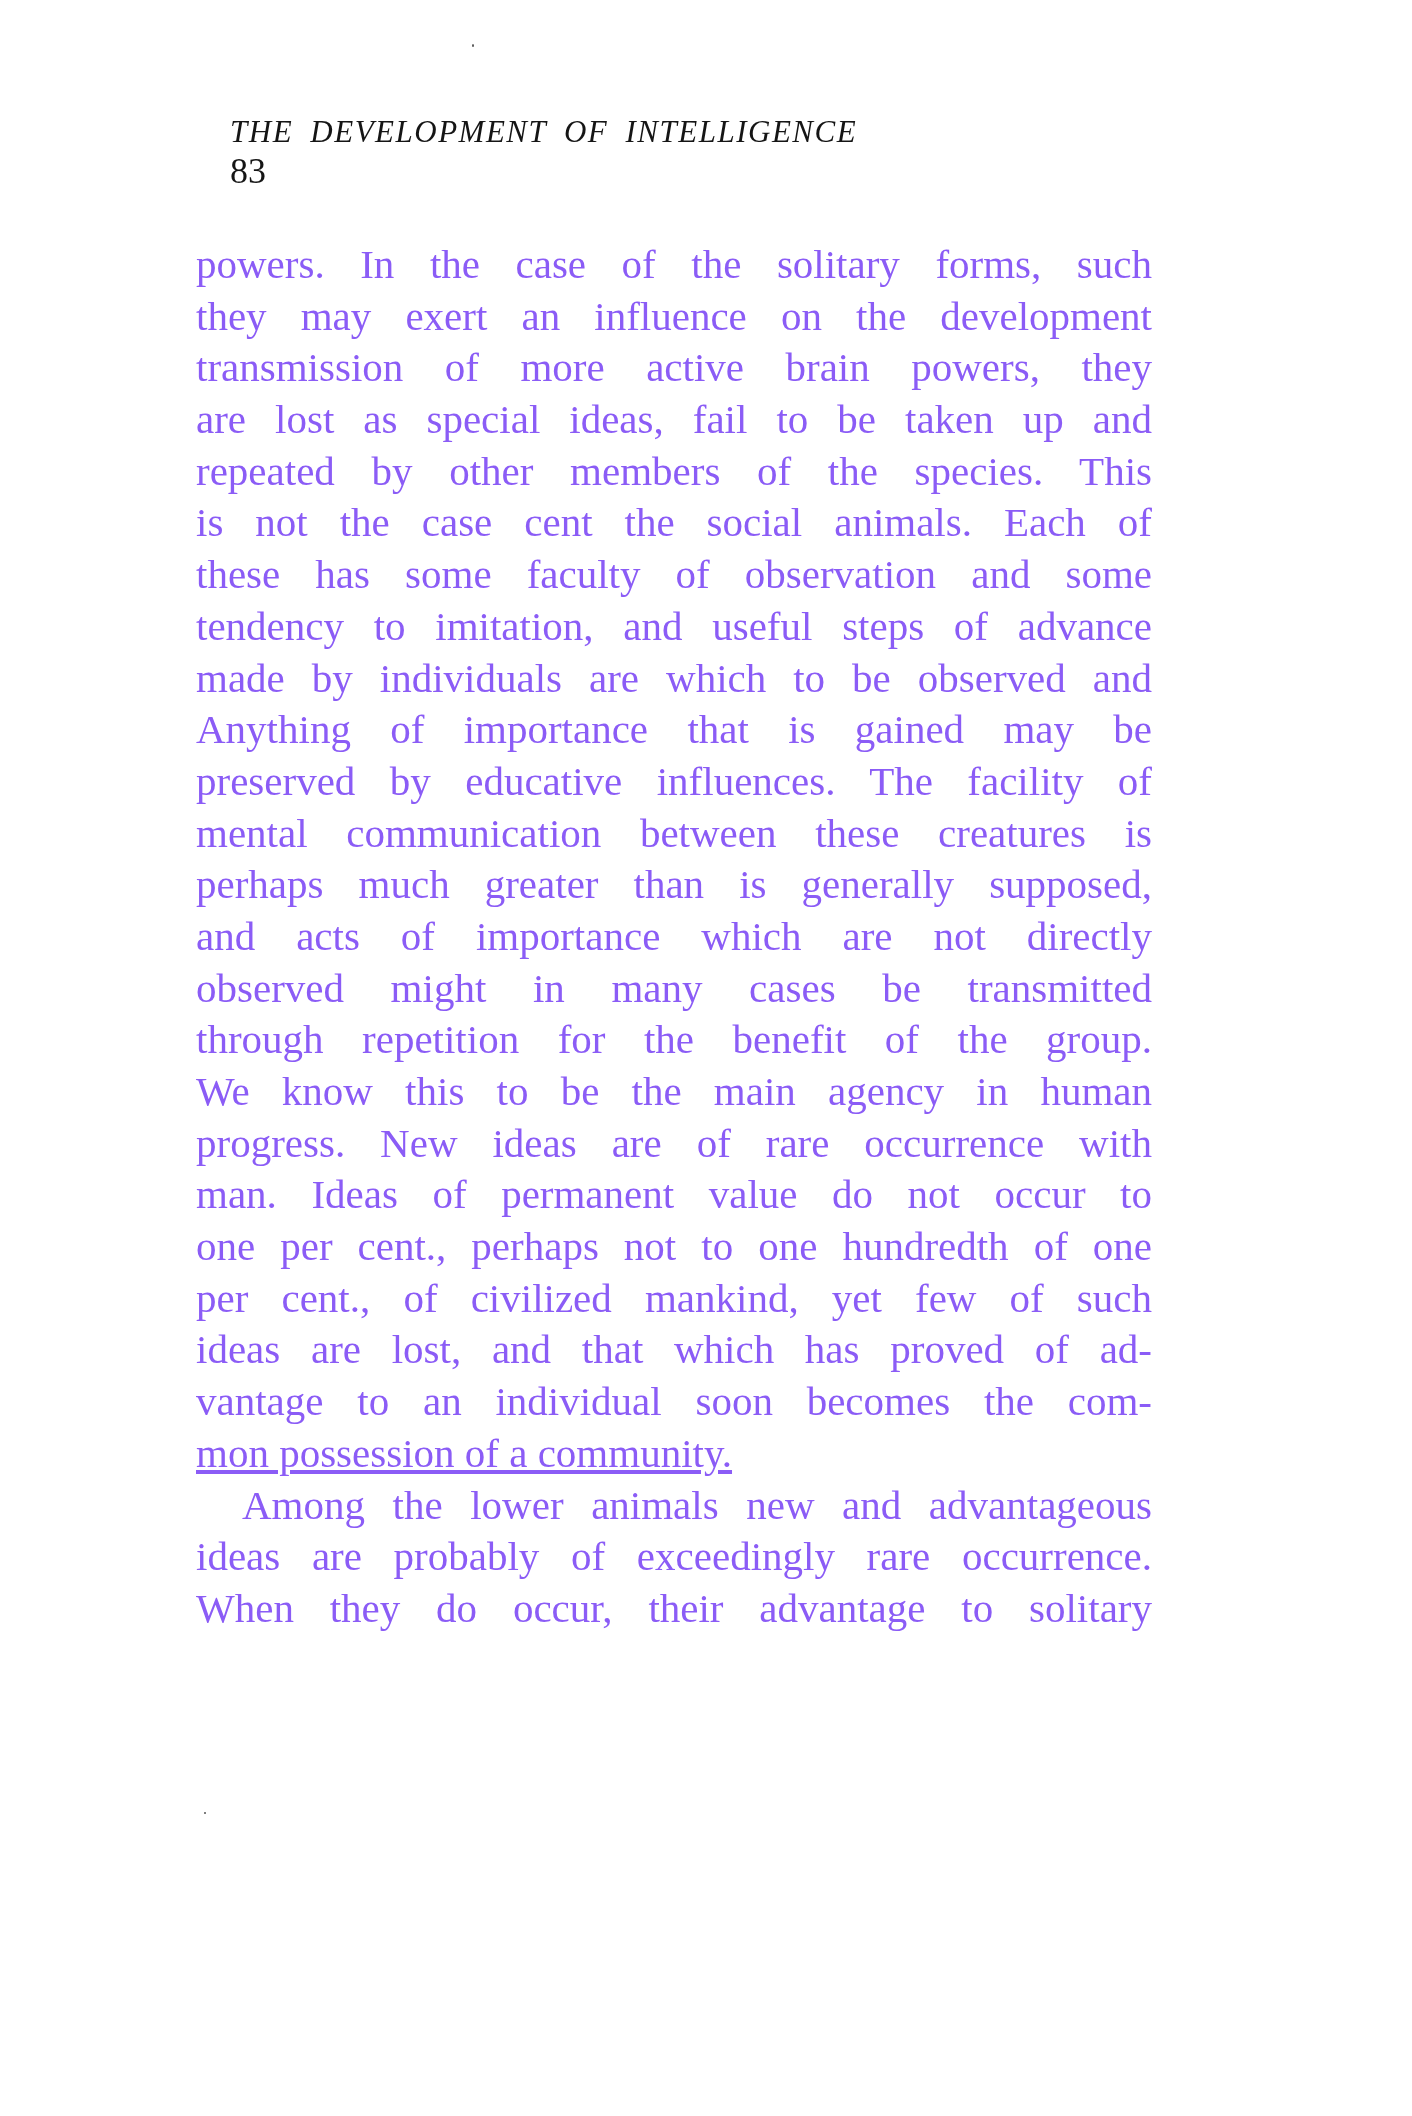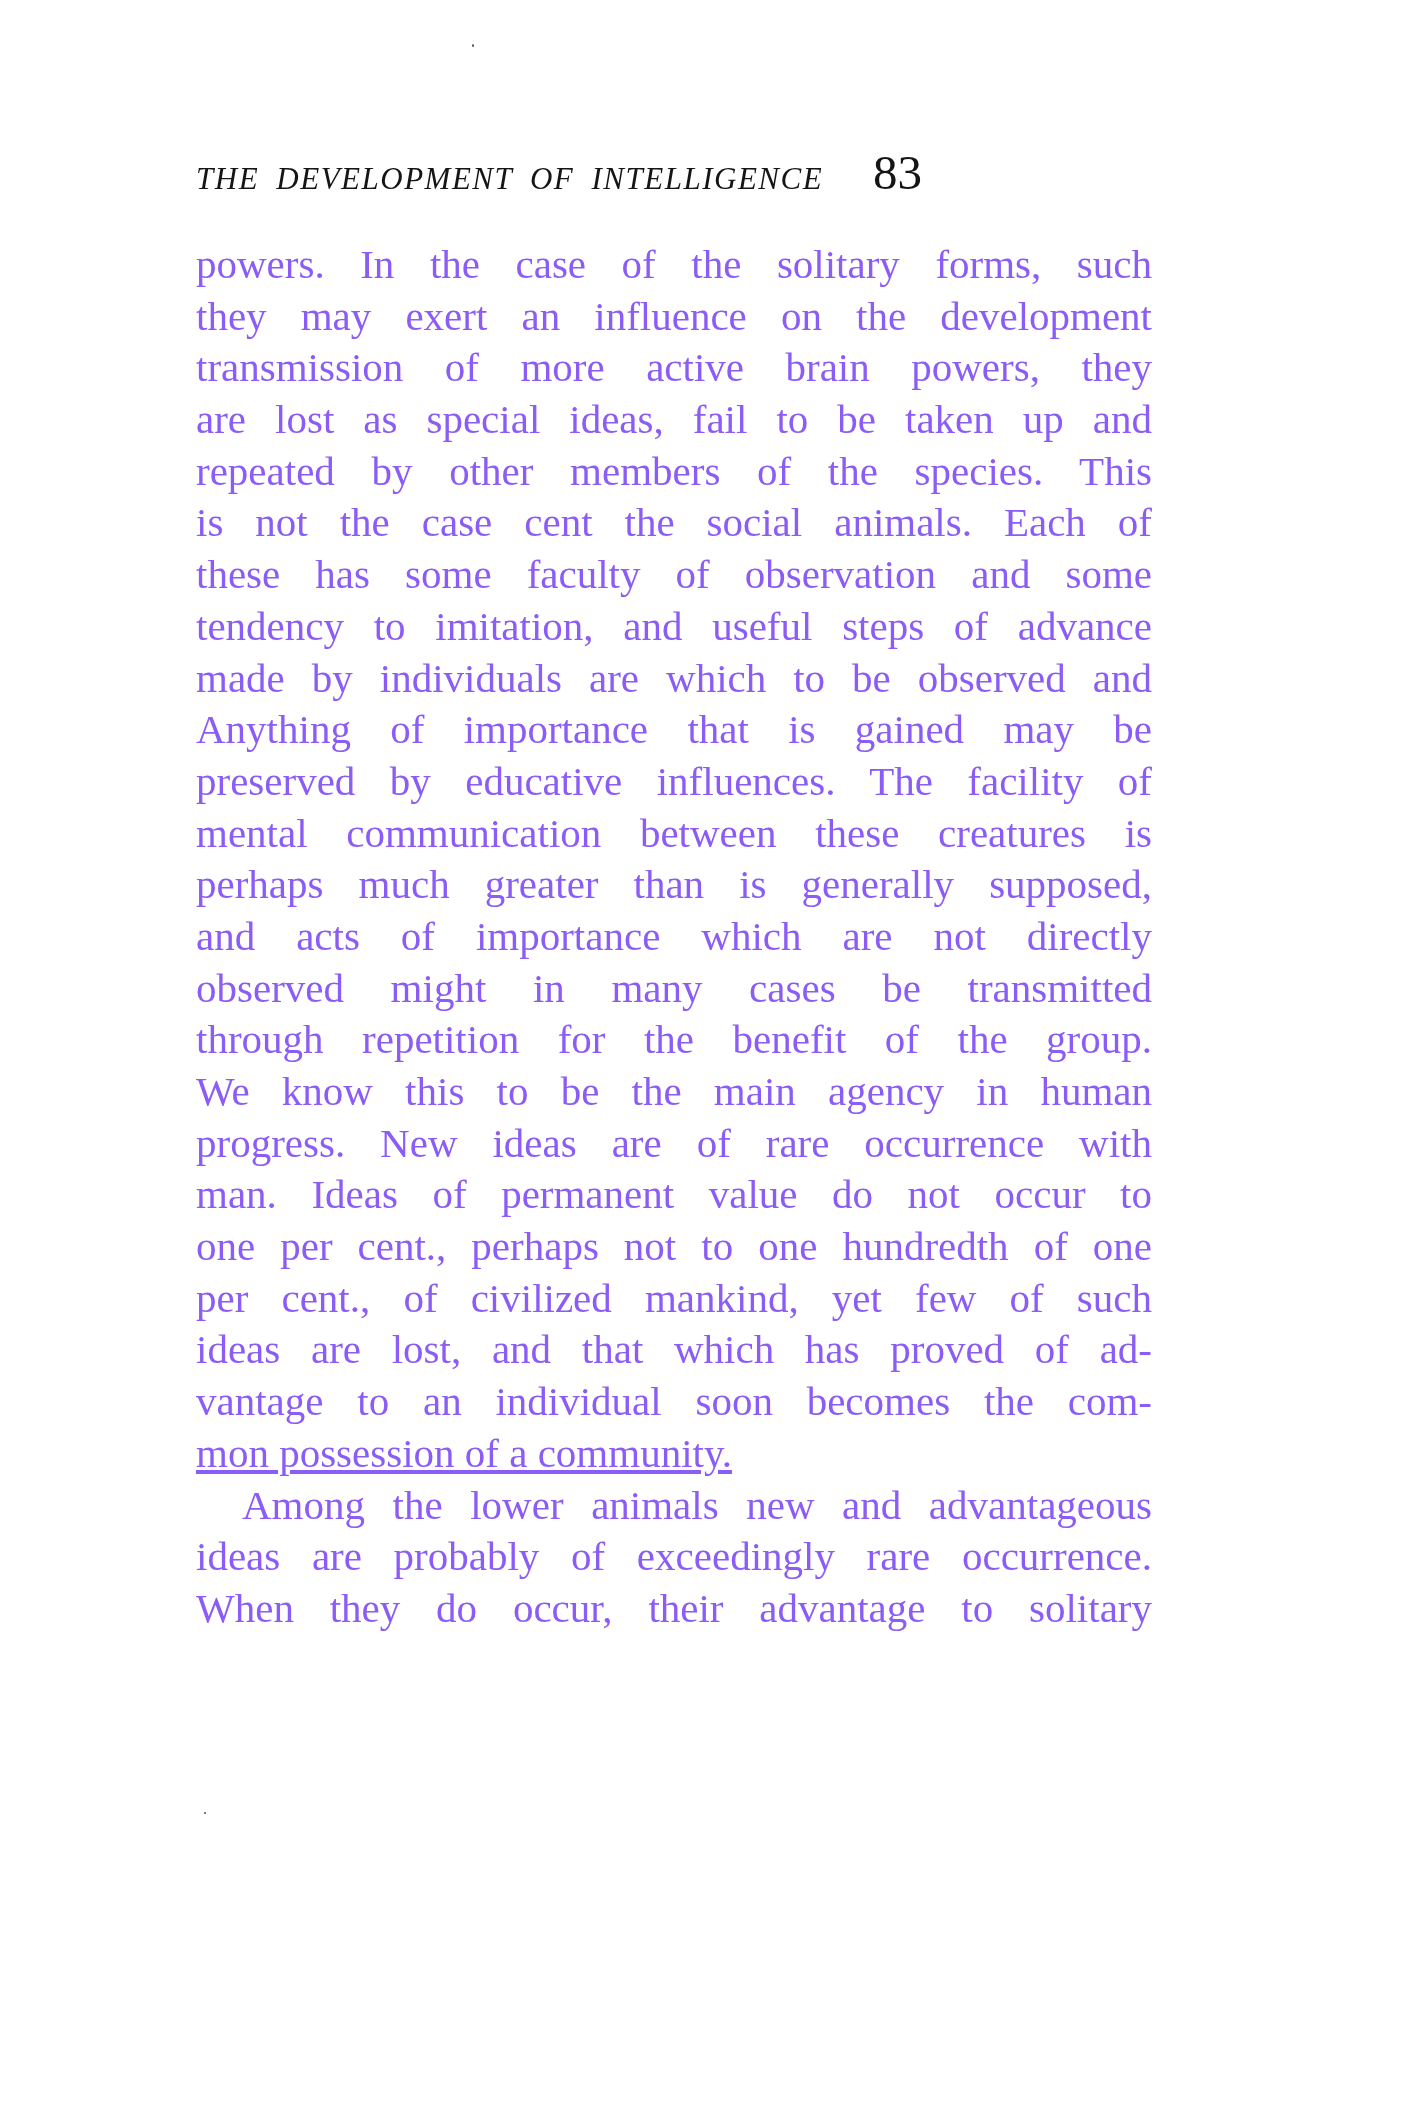--- a/index.html
+++ b/index.html
@@ -23,38 +23,39 @@
       background: #ffffff;
     }
     .speck {
       position: absolute;
       background: #555;
       border-radius: 50%;
     }
     .running-head {
       position: absolute;
       left: 196px;
-      top: 144px;
+      top: 152px;
       width: 956px;
       height: 40px;
       display: flex;
-      justify-content: flex-start;
+      justify-content: flex-end;
       align-items: baseline;
+      flex-direction: column;
     }
     .running-title {
       font-style: italic;
       font-size: 31px;
       letter-spacing: 1.5px;
       word-spacing: 8px;
       text-transform: uppercase;
       color: #151515;
     }
     .page-number {
-      font-size: 49px;
-      margin-left: 50px;
+      font-size: 36px;
+      margin-left: 34px;
       color: #151515;
     }
     .body-text {
       position: absolute;
       left: 196px;
       top: 239px;
       width: 956px;
       font-size: 41px;
       line-height: 51.7px;
       color: #8b5cf6;

